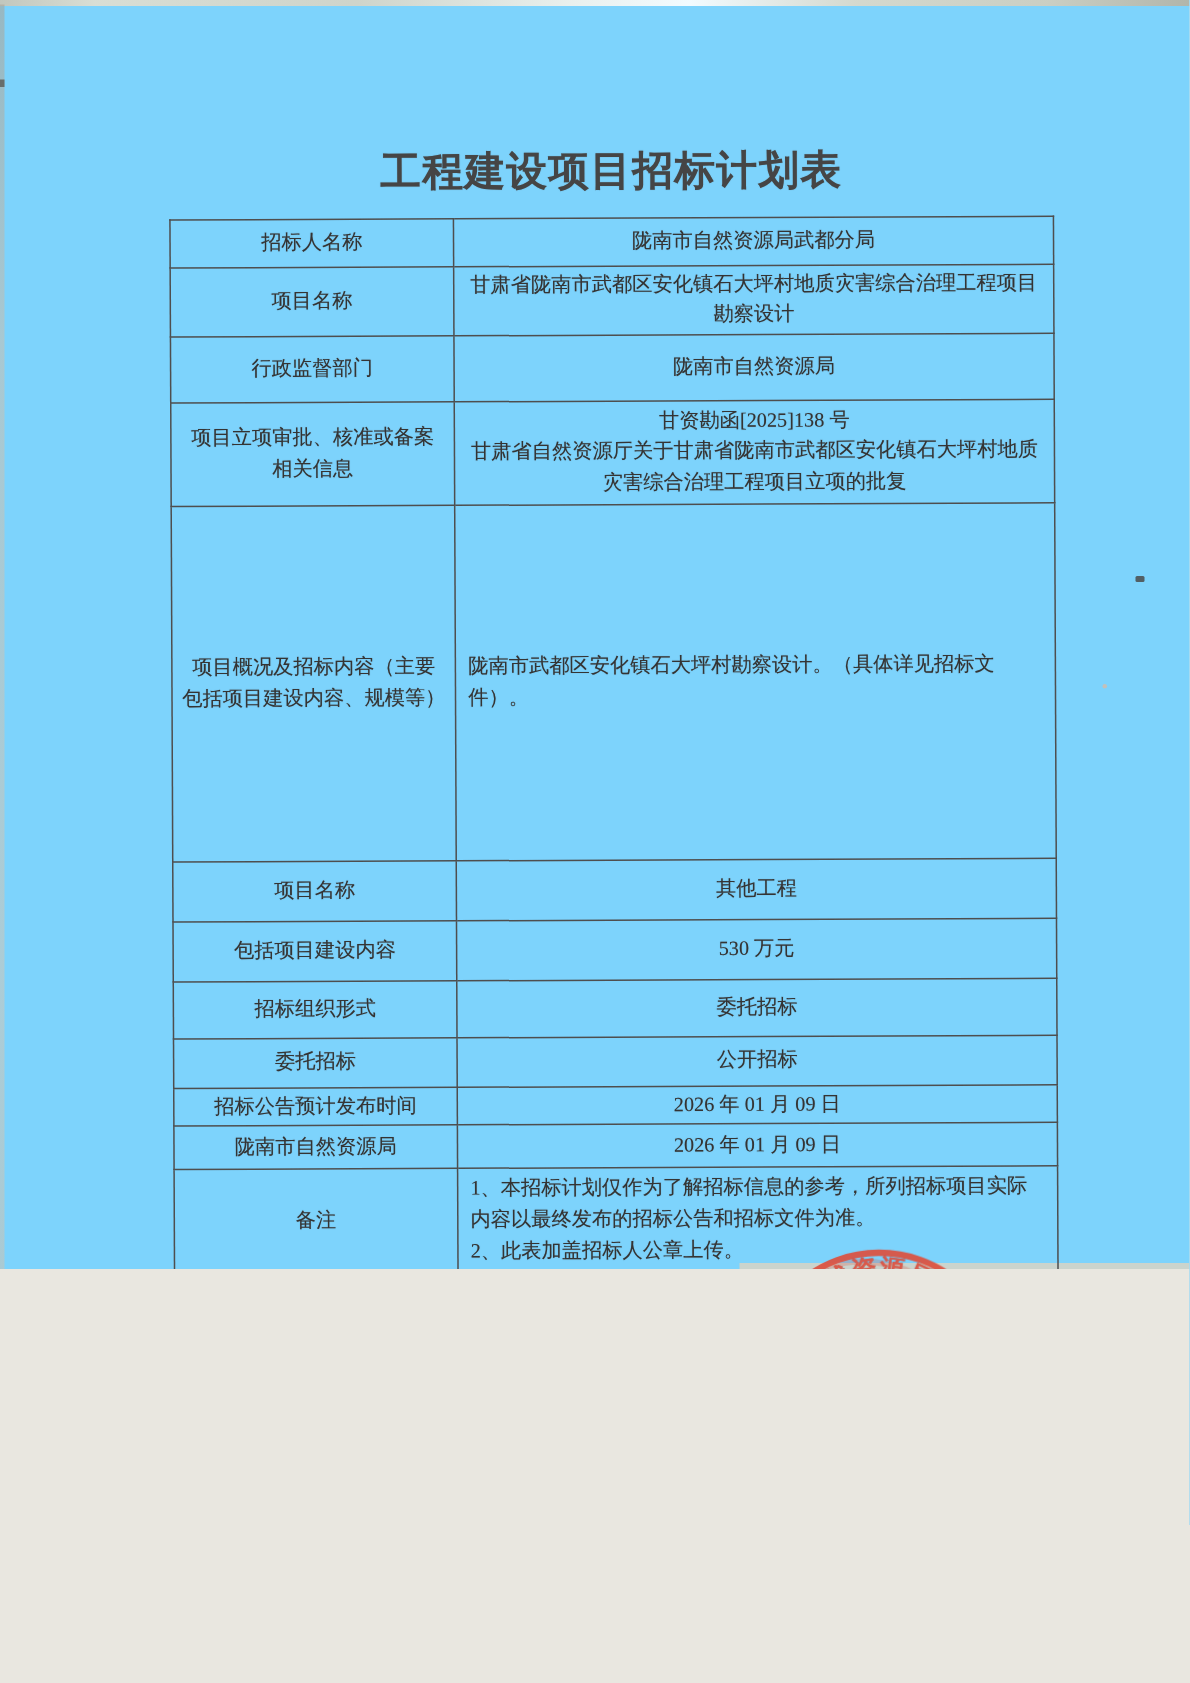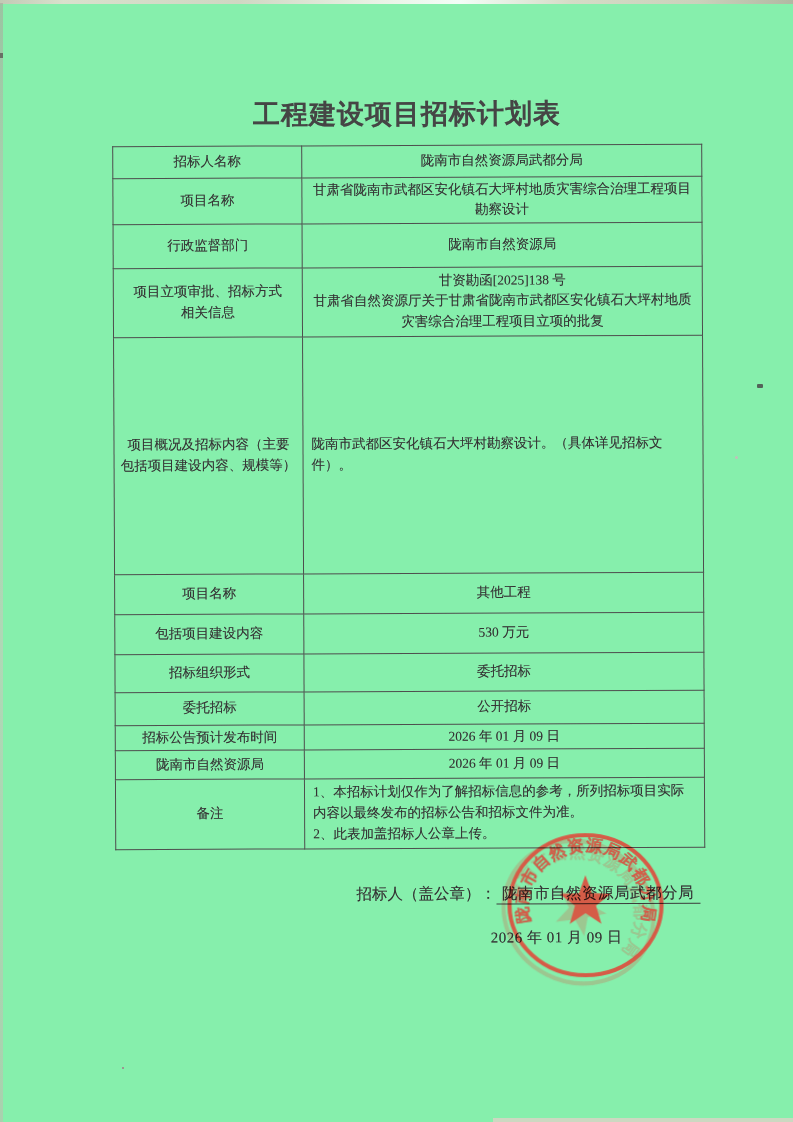--- a/index.html
+++ b/index.html
@@ -2,22 +2,22 @@
 <html><head>
 <meta charset="utf-8">
 <style>
   html,body{margin:0;padding:0;}
   body{
     width:793px;height:1122px;
     background:#e9e7e0;
     font-family:"Liberation Serif","DejaVu Serif",serif;
   }
   .page{
-    position:relative;width:793px;height:1122px;overflow:hidden;
-    background:#86efac;color:#363636;
+    position:relative;width:793px;height:846px;overflow:hidden;
+    background:#7dd3fc;color:#363636;
   }
   
   .edge-top{position:absolute;top:0;left:0;width:793px;height:4px;
     background:linear-gradient(90deg,#c9c5b6 0%,#e3dfd0 8%,#d8d4c5 30%,#f5f3ec 48%,#ffffff 58%,#ded9c9 72%,#d3cebd 88%,#b7b2a2 100%);
     opacity:.9;}
   .edge-left{position:absolute;top:3px;left:0;width:3px;height:1119px;
     background:linear-gradient(180deg,#a9a69b 0%,#c4c1b6 20%,#cbc8bd 60%,#c0bdb0 100%);opacity:.6;}
   .edge-bottom-right{position:absolute;bottom:0;right:0;width:300px;height:4px;background:#d8d4c4;opacity:.85;}
   .speck1{position:absolute;left:757px;top:384px;width:6px;height:4px;background:#4a4a4a;border-radius:1px;opacity:.85;}
   .speck2{position:absolute;left:0px;top:53px;width:3px;height:5px;background:#5a5a55;opacity:.8;}
@@ -79,21 +79,21 @@
         </tr>
         <tr class="r2">
           <td class="lbl">项目名称</td>
           <td class="val">甘肃省陇南市武都区安化镇石大坪村地质灾害综合治理工程项目勘察设计</td>
         </tr>
         <tr class="r3">
           <td class="lbl">行政监督部门</td>
           <td class="val">陇南市自然资源局</td>
         </tr>
         <tr class="r4">
-          <td class="lbl">项目立项审批、招标方式
+          <td class="lbl">项目立项审批、核准或备案
 相关信息</td>
           <td class="val">甘资勘函[2025]138 号
 甘肃省自然资源厅关于甘肃省陇南市武都区安化镇石大坪村地质灾害综合治理工程项目立项的批复</td>
         </tr>
         <tr class="r5">
           <td class="lbl">项目概况及招标内容（主要
 包括项目建设内容、规模等）</td>
           <td class="val left">陇南市武都区安化镇石大坪村勘察设计。（具体详见招标文件）。</td>
         </tr>
         <tr class="r6">

